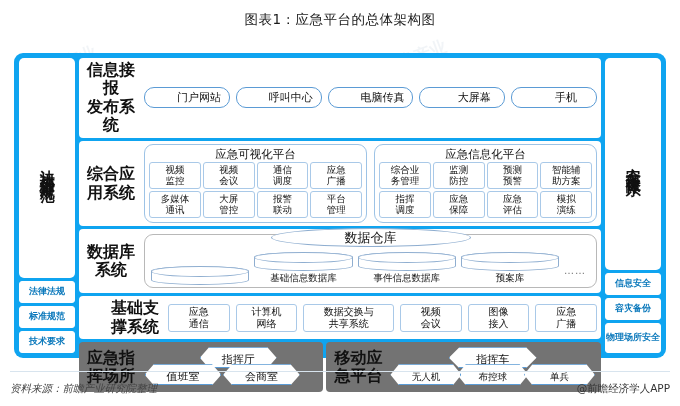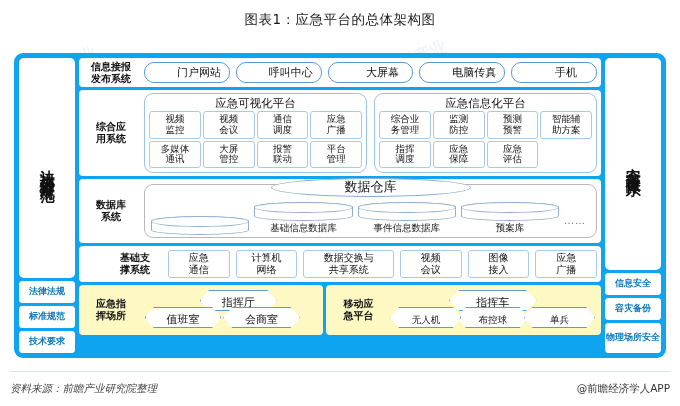--- a/index.html
+++ b/index.html
@@ -80,21 +80,21 @@
   .band {
     background: #fff;
     border-radius: 4px;
     display: flex;
     align-items: center;
     padding: 3px 4px;
     gap: 5px;
   }
   .band-label {
     flex: 0 0 56px;
-    font-size: 10px;
+    font-size: 16px;
     font-weight: 700;
     color: #111;
     text-align: center;
     line-height: 1.15;
   }
   .band-body { flex: 1; display: flex; min-width: 0; }
 
   
   .row-pills { flex: 1; display: flex; gap: 6px; }
   .pill {
@@ -226,21 +226,21 @@
     justify-content: center;
     min-height: 28px;
     padding: 1px;
   }
   .sup.wide { flex: 1.5; }
 
   
   .bottom-row { display: flex; gap: 3px; }
   .hex-band {
     flex: 1;
-    background: #fef9c3;
+    background: #737373;
     border-radius: 4px;
     display: flex;
     align-items: center;
     padding: 2px 4px;
     gap: 2px;
     min-width: 0;
   }
   .hex-area {
     flex: 1;
     position: relative;
@@ -311,22 +311,22 @@
 
     <div class="band">
       <div class="band-label">
         <div>信息接报</div>
         <div>发布系统</div>
       </div>
       <div class="band-body">
         <div class="row-pills">
           <div class="pill">门户网站</div>
           <div class="pill">呼叫中心</div>
+          <div class="pill">电脑传真</div>
           <div class="pill">大屏幕</div>
-          <div class="pill">电脑传真</div>
           <div class="pill">手机</div>
         </div>
       </div>
     </div>
 
     <div class="band" style="flex:0 0 78px;">
       <div class="band-label">
         <div>综合应</div>
         <div>用系统</div>
       </div>
@@ -423,20 +423,26 @@
               <div class="cell">
                   <div>
                     <div>应急</div>
                     <div>保障</div>
                   </div>
                 </div>
               <div class="cell">
                   <div>
                     <div>应急</div>
                     <div>评估</div>
+                  </div>
+                </div>
+              <div class="cell">
+                  <div>
+                    <div>模拟</div>
+                    <div>演练</div>
                   </div>
                 </div>
             </div>
           </div>
 
         </div>
       </div>
     </div>
 
     <div class="band" style="flex:0 0 64px;">

